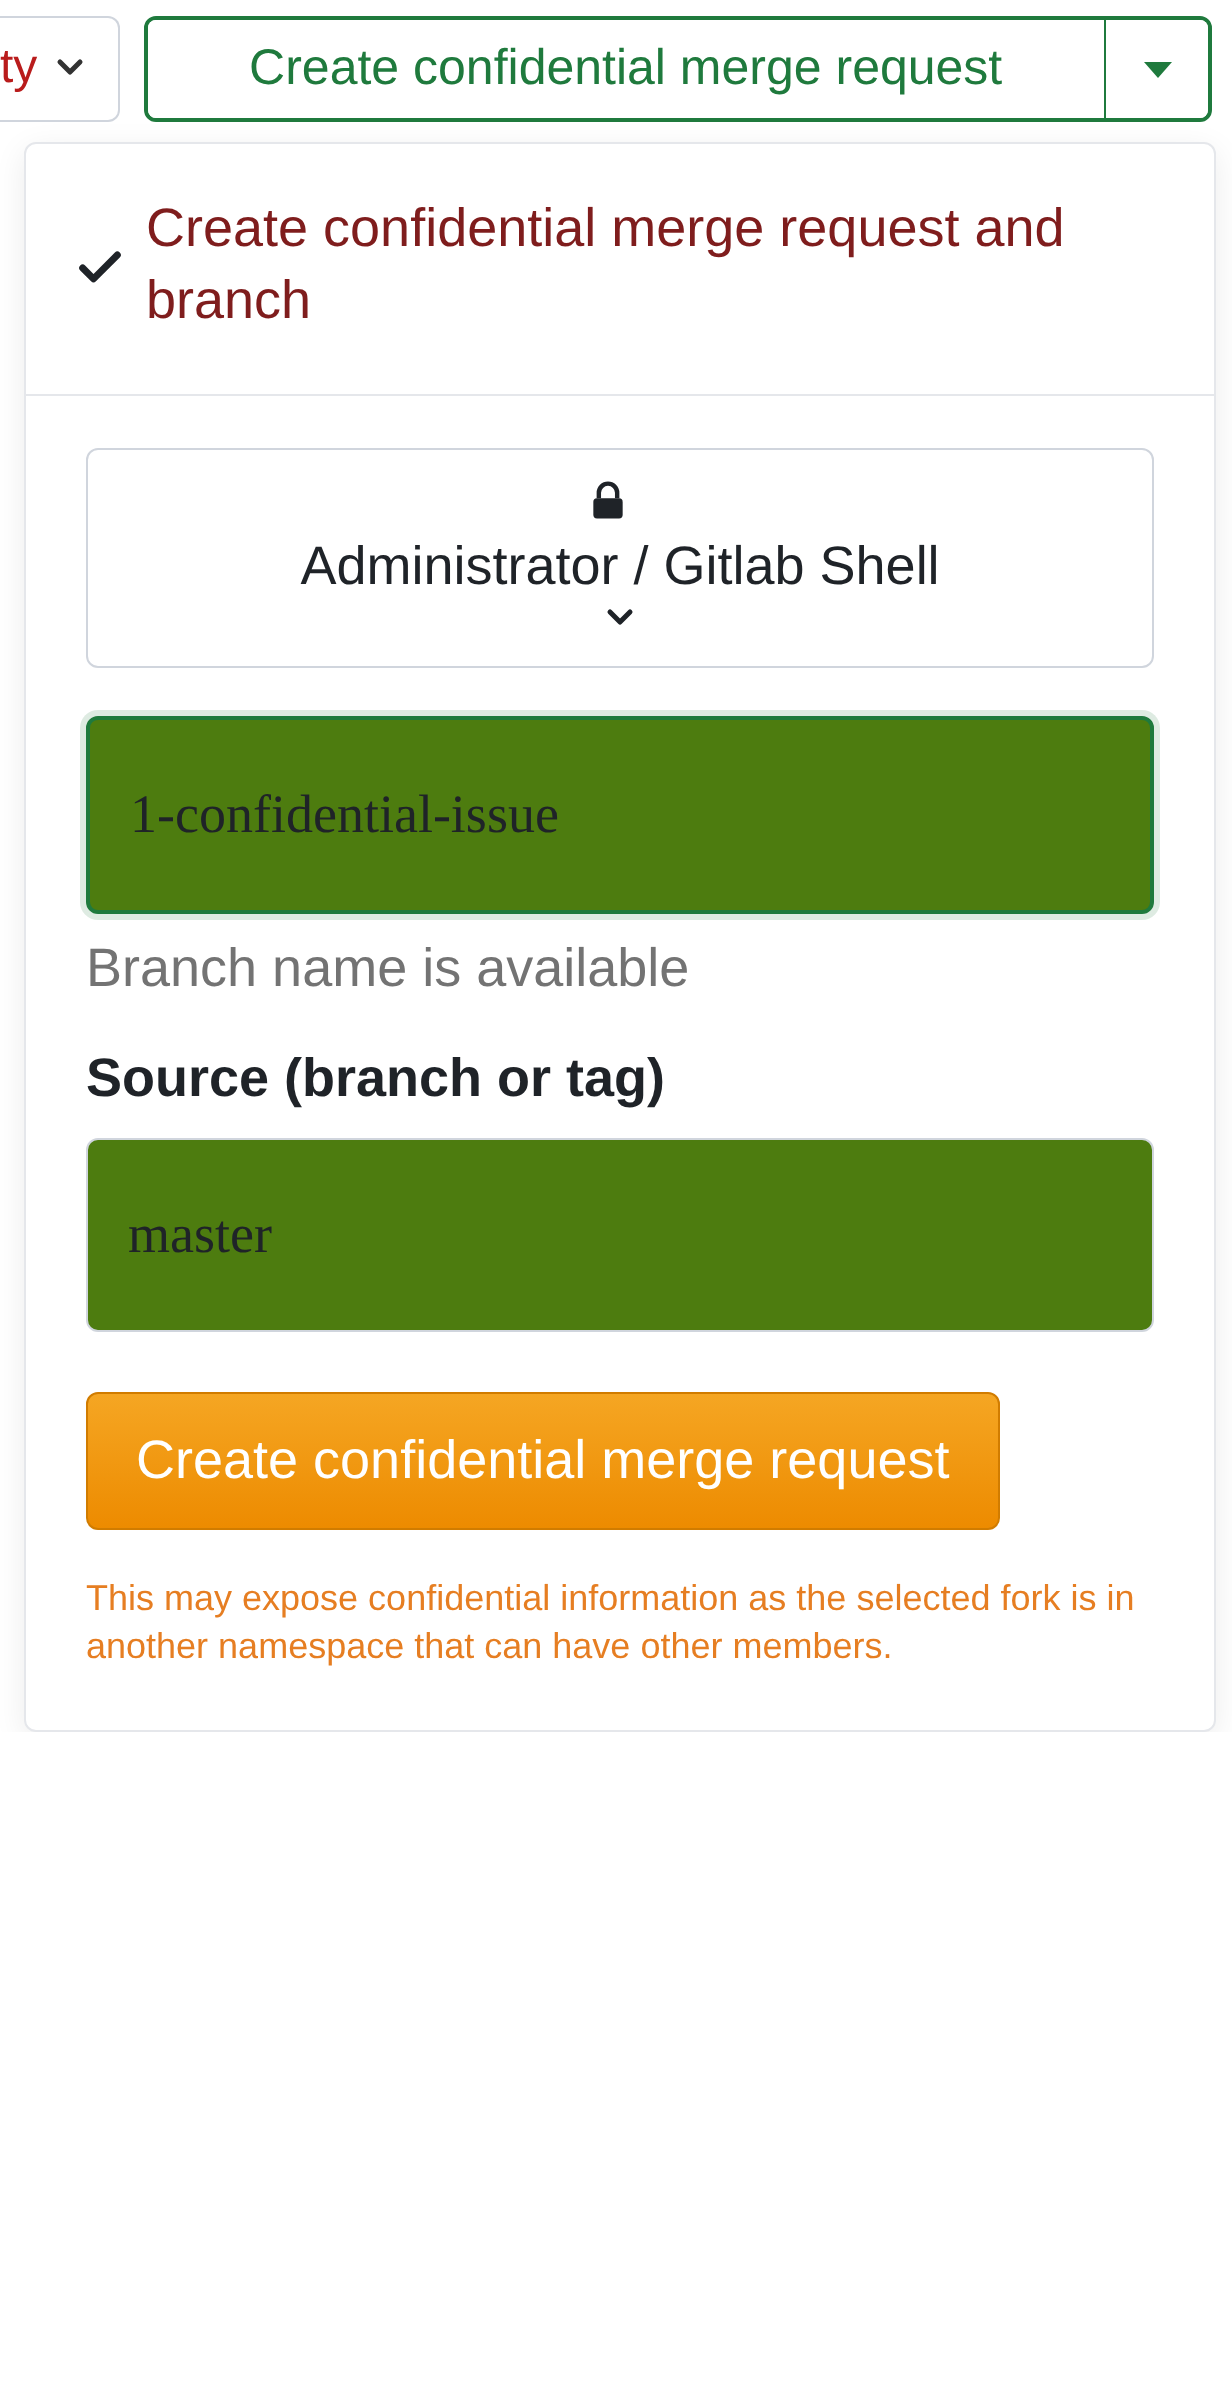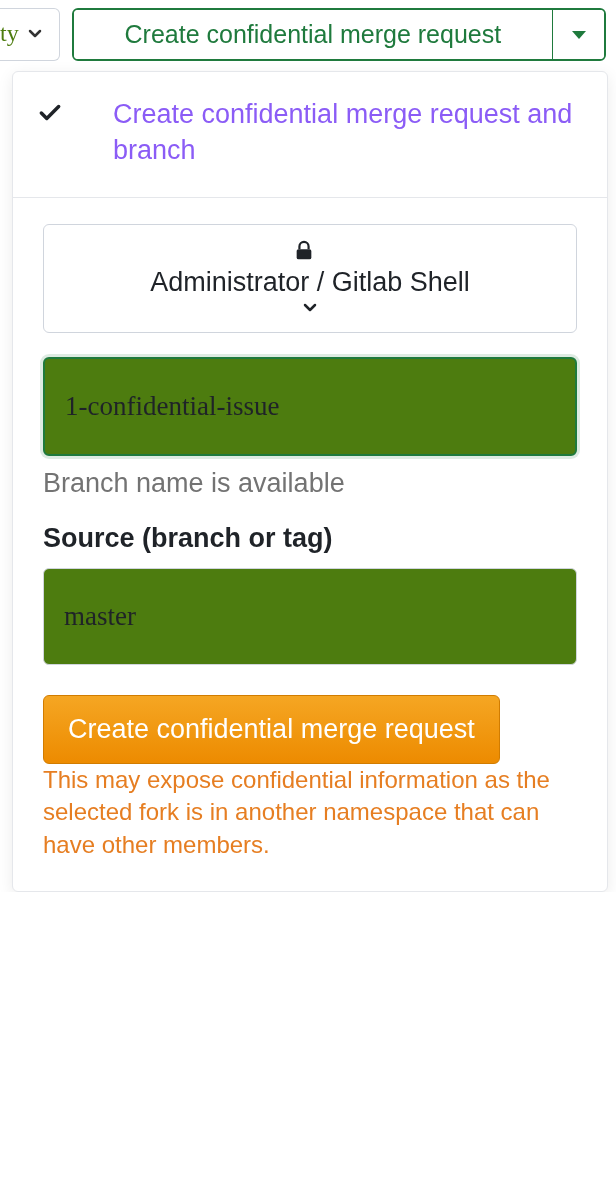--- a/index.html
+++ b/index.html
@@ -23,22 +23,21 @@
       display: flex;
       align-items: center;
       border: 1px solid #d0d5dd;
       border-left: none;
       border-top-right-radius: 6px;
       border-bottom-right-radius: 6px;
       padding: 8px 14px 10px 0;
       background: #fff;
       cursor: pointer;
       font-size: 24px;
-      color: #4d7c0f;
-      font-family: Liberation Serif, serif;
+      color: #b91c1c;
     }
     .partial-btn .chev {
       margin-left: 6px;
     }
     .split-btn {
       display: flex;
       flex: 1;
       border: 2px solid #1f7a3d;
       border-radius: 6px;
       overflow: hidden;
@@ -84,27 +83,26 @@
       box-shadow: 0 4px 16px rgba(0,0,0,0.08);
       width: 596px;
       overflow: hidden;
     }
     .menu-section {
       padding: 14px 0 18px 0;
       border-bottom: 1px solid #e5e7eb;
     }
     .menu-item {
       display: flex;
-      align-items: flex-start;
+      align-items: center;
       padding: 10px 24px;
       cursor: pointer;
       font-size: 27px;
-      color: #8b5cf6;
+      color: #7f1d1d;
       line-height: 1.35;
-      gap: 40px;
     }
     .menu-item .check-slot {
       width: 36px;
       flex-shrink: 0;
       padding-top: 4px;
     }
     .menu-item .check-slot svg {
       display: block;
     }
     .menu-item .item-text {
@@ -176,21 +174,22 @@
       border: 1px solid #d17c00;
       color: #fff;
       font-size: 27px;
       font-weight: 500;
       padding: 18px 24px;
       border-radius: 6px;
       cursor: pointer;
       margin-top: 6px;
     }
     .warning-text {
-      font-size: 24px;
+      margin-top: 22px;
+      font-size: 18px;
       color: #e67e22;
       line-height: 1.35;
     }
   </style>
 </head>
 <body>
 
 <div class="top-row">
   <div class="partial-btn">
     <span>ty</span>

